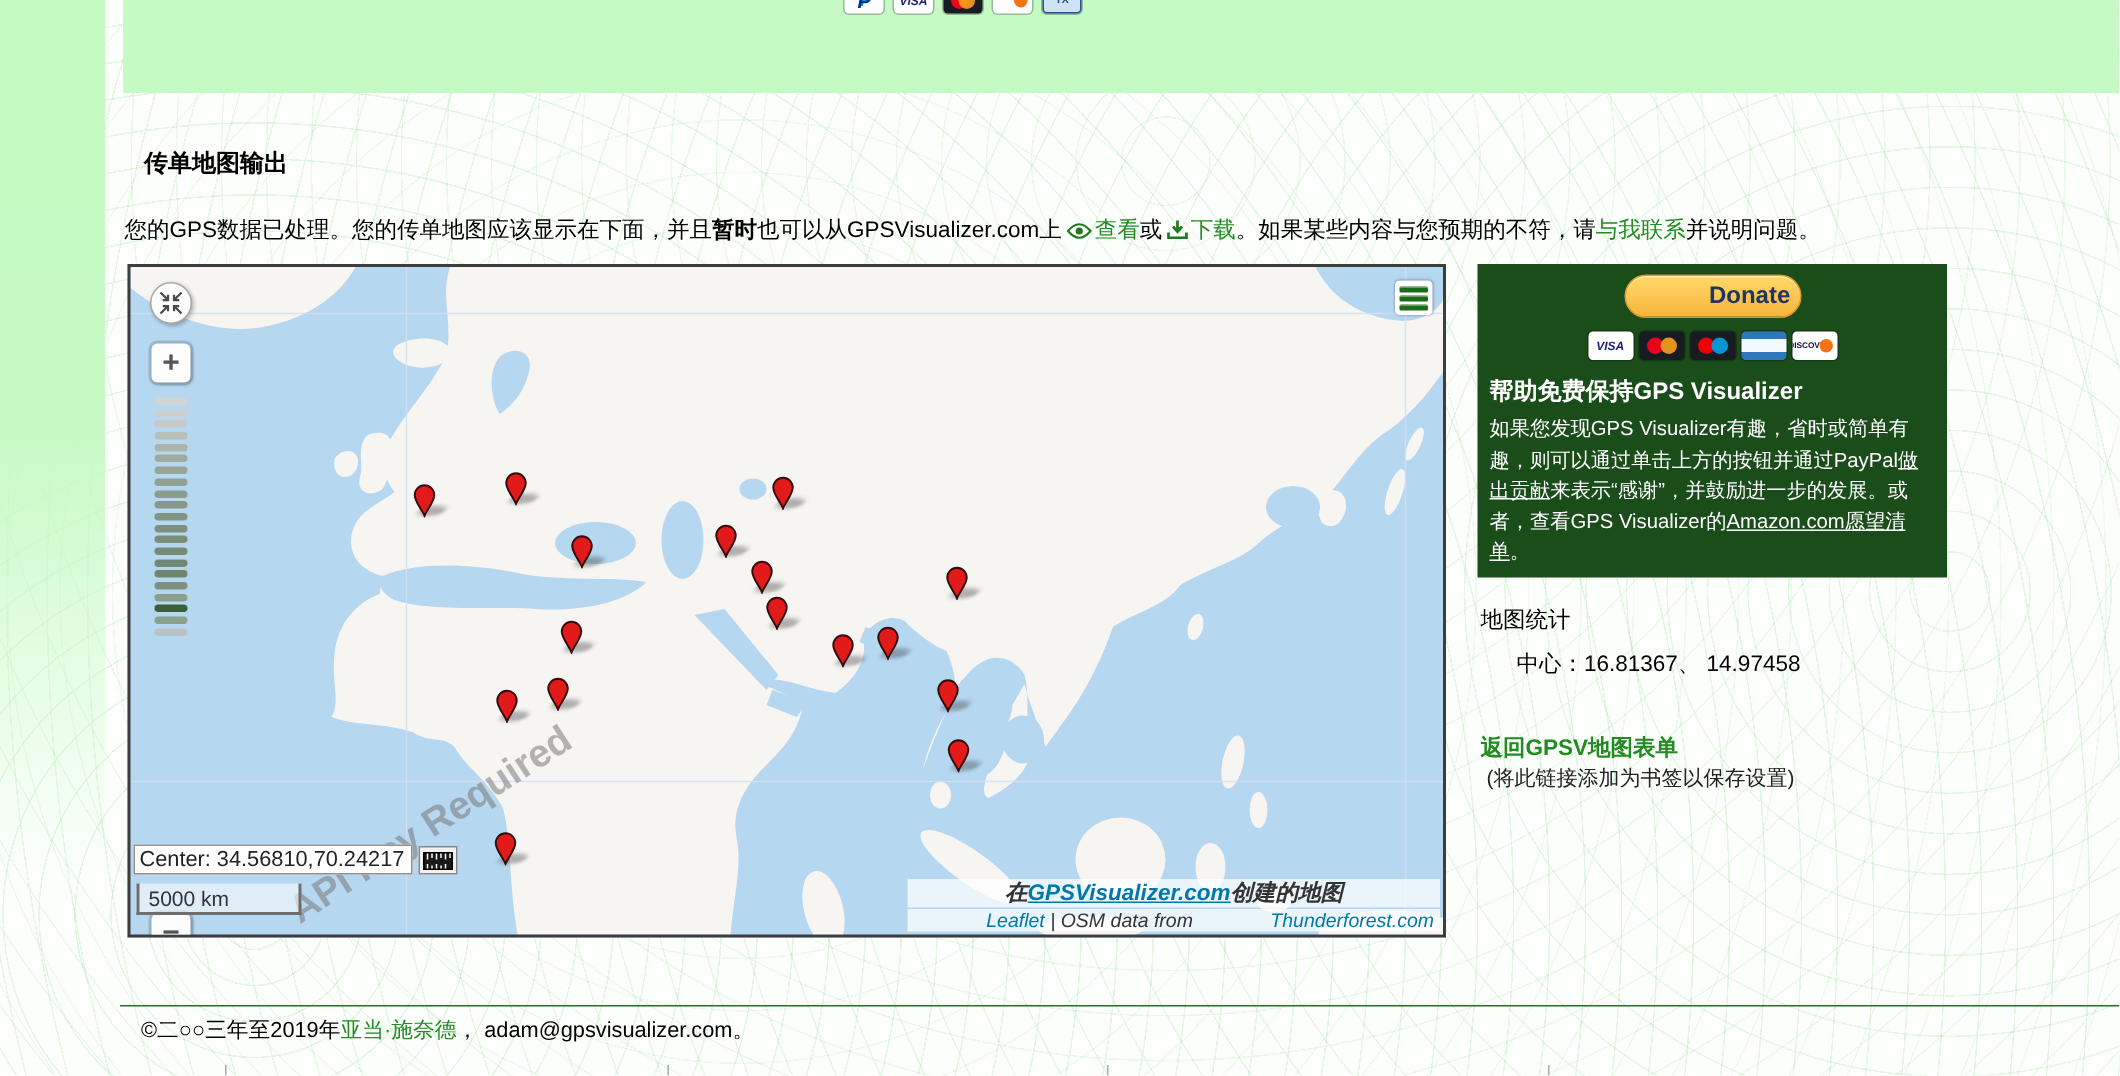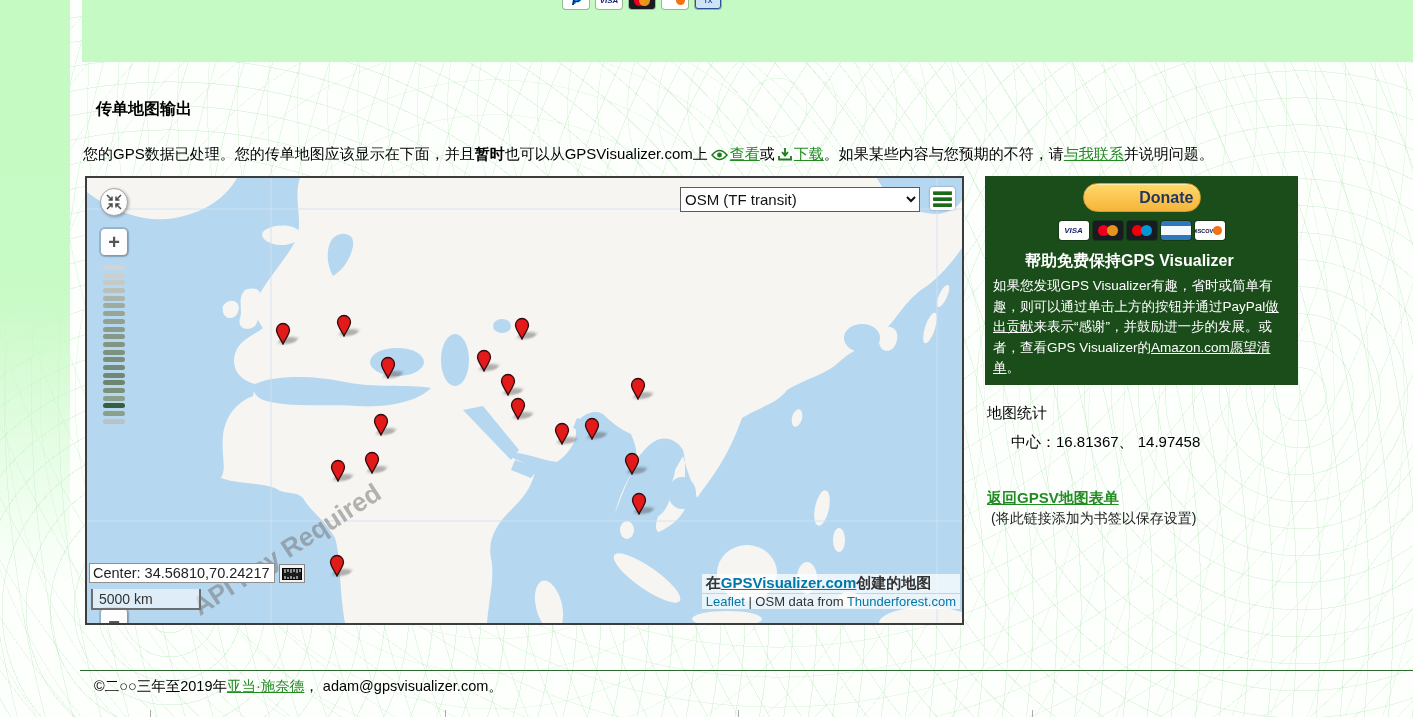--- a/index.html
+++ b/index.html
@@ -29,21 +29,21 @@
   .cardicon.maestro::before{content:"";position:absolute;left:5px;top:4px;width:11px;height:11px;border-radius:50%;background:#ed0006;}
   .cardicon.maestro::after{content:"";position:absolute;right:5px;top:4px;width:11px;height:11px;border-radius:50%;background:#00a2e5;opacity:.92;}
   .cardicon.amex{background:linear-gradient(#2e77bc 0 28%,#f4f9ff 28% 72%,#2e77bc 72% 100%);color:#2e77bc;font-size:5px;font-style:normal;}
   .cardicon.discover{font-style:normal;font-size:5.5px;color:#0c0c3c;padding-right:6px;box-sizing:border-box;}
   .cardicon.discover::after{content:"";position:absolute;right:3px;top:5px;width:9px;height:9px;border-radius:50%;background:#f47216;}
   .cardicon.paypal{font-size:13px;color:#003087;text-shadow:1.5px -1px 0 #009cde;}
   .cardicon.echeck{background:#cfe3f5;font-style:normal;color:#27539b;border:1px solid #27539b;box-sizing:border-box;font-size:7px;}
   
   #page-title{left:96px;top:99px;font-size:16px;font-weight:bold;}
   #intro{left:83px;top:143px;width:1260px;font-size:15px;line-height:21px;}
-  a.glink{color:#228b22;text-decoration:underline;cursor:pointer;}
+  a.glink{color:#228b22;cursor:pointer;}
   .inline-ico{display:inline-block;vertical-align:-2px;margin:0 2px 0 3px;}
   
   #map{left:85px;top:176px;width:875px;height:445px;border:2px solid #3d3d3d;background:#b5d7f0;overflow:hidden;}
   #map svg.world{position:absolute;left:0;top:0;z-index:1;}
   #watermark{z-index:3;left:100px;top:418px;font-size:26px;font-weight:bold;color:rgba(120,120,120,.55);
     transform:rotate(-33deg);transform-origin:left top;white-space:nowrap;}
   #markers-layer{position:absolute;left:0;top:0;width:100%;height:100%;z-index:4;}
   .marker{position:absolute;width:16px;height:23px;margin-left:-8px;margin-top:-23px;}
   .marker svg{position:absolute;left:0;top:0;width:16px;height:23px;}
   .pin-shadow{position:absolute;left:4px;top:15px;width:18px;height:7px;border-radius:50%;
@@ -62,32 +62,32 @@
     border:1px solid #5a5a5a;font-family:"Liberation Sans",sans-serif;}
   #hamburger{left:843px;top:9px;width:25px;height:23px;background:#fff;border-radius:3px;box-shadow:0 0 2px rgba(0,0,0,.4);
     display:flex;flex-direction:column;justify-content:center;gap:2px;padding:3px 3px;box-sizing:border-box;cursor:pointer;}
   #hamburger span{display:block;height:4px;border-radius:1px;background:#1a6b1a;box-shadow:inset 0 1px 0 rgba(255,255,255,.35);}
   #center-input{left:2px;top:385px;width:178px;height:18px;font-size:14.5px;color:#222;border:1px solid #909090;
     padding:0 3px;background:#fff;font-family:"Liberation Sans",sans-serif;}
   #ruler-btn{left:192px;top:386px;width:26px;height:19px;background:#f2f2f2;border:1px solid #888;
     display:flex;align-items:center;justify-content:center;cursor:pointer;box-sizing:border-box;}
   #scale-bar{left:4px;top:411px;width:110px;height:21px;background:rgba(255,255,255,.55);
     border:2px solid #6e6e6e;border-top:none;font-size:14px;color:#333;padding-left:6px;line-height:20px;box-sizing:border-box;}
-  #attr-block{right:2px;bottom:14px;text-align:left;z-index:6;}
+  #attr-block{right:2px;bottom:2px;text-align:center;z-index:6;font-style:italic;}
   #attr-line1{background:rgba(255,255,255,.72);padding:0 4px;font-size:15px;font-weight:bold;color:#333;}
   #attr-line2{background:rgba(255,255,255,.72);padding:0 4px;font-size:13px;color:#333;margin-top:1px;}
   a.bluelink{color:#0078a8;text-decoration:underline;cursor:pointer;}
-  #attr-line2 a{text-decoration:none;}
+  #attr-line2 a{text-decoration:none;margin-left:48px;}
   
   #donate-panel{left:985px;top:176px;width:313px;height:209px;background:#1b4d1b;color:#fff;box-sizing:border-box;padding:7px 8px;}
   #donate-btn{display:block;margin:0 auto;width:118px;height:29px;border-radius:15px;border:1px solid #d89d2b;
     background:linear-gradient(#ffd96a,#f6b43a);box-shadow:inset 0 1px 0 #ffeaae;color:#20365f;font-weight:bold;
     font-size:16px;font-family:"Liberation Sans",sans-serif;cursor:pointer;text-align:right;}
   #donate-card-icons{display:flex;justify-content:center;gap:4px;margin-top:9px;}
-  #panel-heading{font-size:16px;font-weight:bold;margin-top:11px;margin-left:32px;}
+  #panel-heading{font-size:16px;font-weight:bold;margin-top:11px;}
   #panel-body{font-size:13.5px;line-height:20.5px;margin-top:4px;}
   #panel-body a{color:#fff;text-decoration:underline;cursor:pointer;}
   
   #stats-heading{left:987px;top:404px;font-size:15px;}
   #stats-center{left:1011px;top:433px;font-size:15px;}
   #return-link{left:987px;top:489px;font-size:15px;font-weight:bold;}
   #bookmark-note{left:991px;top:510px;font-size:14px;color:#222;}
   
   #footer-hr{left:80px;top:670px;width:1333px;border-top:1px solid #2d6a2d;}
   #footer{left:94px;top:677px;font-size:14.5px;}
@@ -296,23 +296,20 @@
       <div class="zbar" style="background: rgb(114, 136, 114);"></div>
       <div class="zbar" style="background: rgb(110, 133, 110);"></div>
       <div class="zbar" style="background: rgb(125, 143, 125);"></div>
       <div class="zbar" style="background: rgb(138, 160, 138);"></div>
       <div class="zbar" style="background: rgb(58, 95, 58);"></div>
       <div class="zbar" style="background: rgb(138, 160, 138);"></div>
       <div class="zbar" style="background: rgb(185, 194, 196);"></div>
     </div>
   <div id="zoom-out" class="abs mctl sqbtn">−</div>
 
-  <select id="layer-select" class="abs mctl">
-    <option>OSM (TF transit)</option>
-  </select>
   <div id="hamburger" class="abs mctl">
     <span></span>
     <span></span>
     <span></span>
   </div>
 
   <input id="center-input" class="abs mctl" value="Center: 34.56810,70.24217" style="">
   <div id="ruler-btn" class="abs mctl">
     <svg width="20" height="12" viewBox="0 0 20 12">
       <rect x="0.5" y="0.5" width="19" height="11" fill="#1a1a1a" stroke="#000"></rect>

